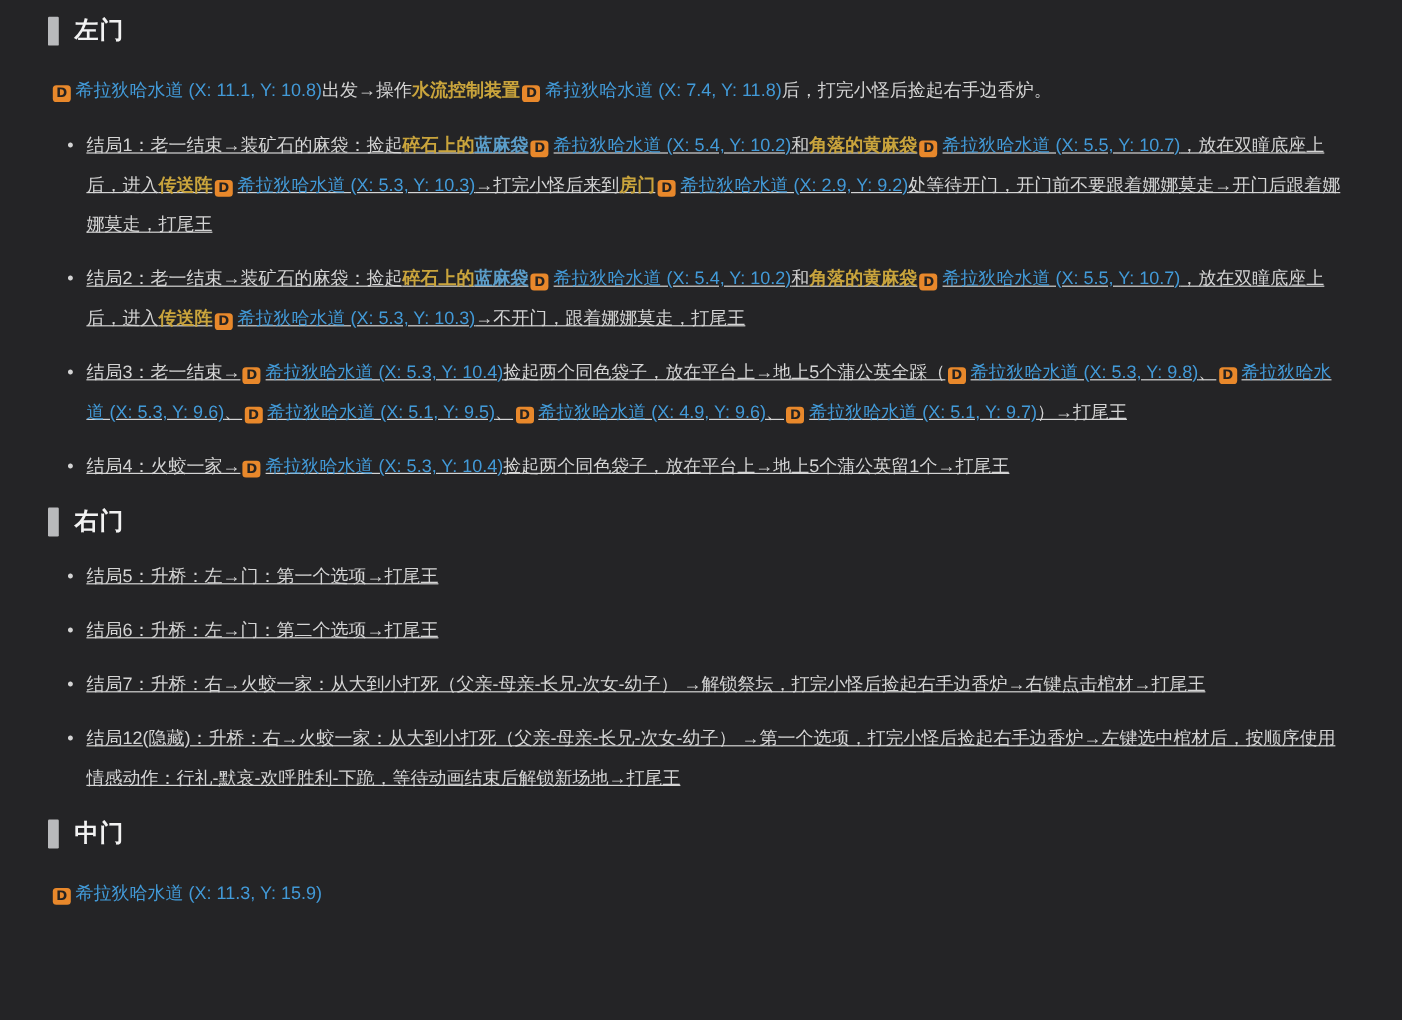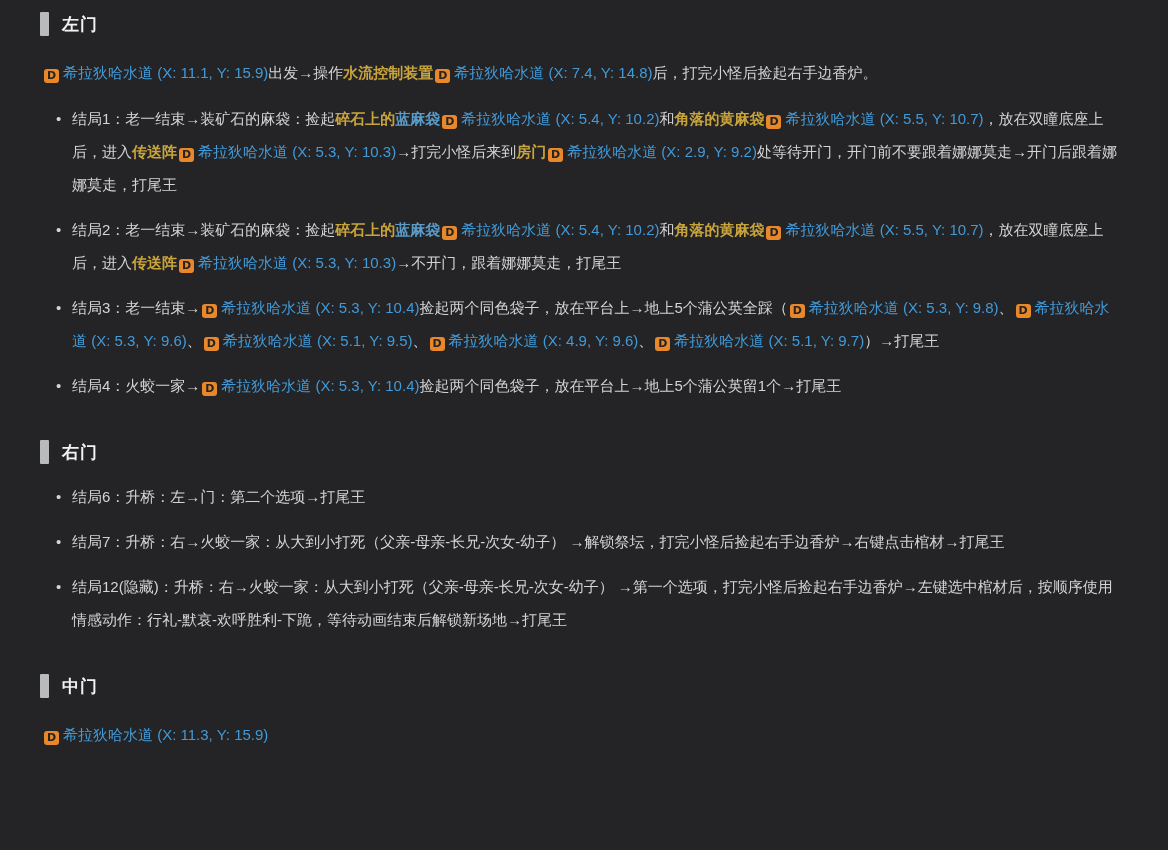--- a/index.html
+++ b/index.html
@@ -9,27 +9,27 @@
   }
   *{box-sizing:border-box;margin:0;padding:0;}
   html,body{width:1168px;height:850px;overflow:hidden;}
   body{
     background:var(--bg);
     color:var(--text);
     font-family:"Liberation Sans","DejaVu Sans",sans-serif;
     font-size:15px;
   }
   .content{padding:12px 45px 0 40px;position:relative;}
-  .section + .section{margin-top:38px;}
+  .section + .section{margin-top:16px;}
   .sec-header{display:flex;align-items:center;gap:13px;}
   .sec-bar{width:9px;height:24px;background:var(--header_bar);border-radius:1px;flex:0 0 auto;}
-  .sec-title{font-size:17px;font-weight:bold;color:var(--header_text);letter-spacing:1px;}
+  .sec-title{font-size:20px;font-weight:bold;color:var(--header_text);letter-spacing:1px;}
   .intro{margin:24px 0 0 2px;line-height:26px;}
   ul.endings{list-style:none;margin:16px 0 0 0;padding-left:16px;}
-  ul.endings li{position:relative;padding-left:16px;line-height:33px;margin-bottom:12px;}
+  ul.endings li{position:relative;padding-left:16px;line-height:33px;margin-bottom:12px;text-decoration:underline;}
   ul.endings li:last-child{margin-bottom:0;}
   ul.endings li::before{
     content:"•";position:absolute;left:0;top:0;color:var(--text);font-size:15px;
   }
   .seg-gold{color:var(--gold);font-weight:bold;margin-top:28px;}
   .seg-blue{color:var(--blue_bold);font-weight:bold;}
   .map-link{color:var(--link);cursor:pointer;}
   .marker{
     display:inline-block;width:15px;height:14px;line-height:14px;margin:0 4px 0 2px;
     background:var(--marker_bg);color:var(--marker_fg);border-radius:3px;
@@ -40,34 +40,35 @@
 </head>
 <body>
 
 <div class="content">
   <div id="sections-root">
       <section class="section">
         <div class="sec-header">
           <span class="sec-bar"></span>
           <span class="sec-title">左门</span>
         </div>
-        <div class="intro"><span class="map-link"><span class="marker">D</span><span>希拉狄哈水道 (X: 11.1, Y: 15.9)</span></span><span>出发→操作</span><span class="seg-gold">水流控制装置</span><span class="map-link"><span class="marker">D</span><span>希拉狄哈水道 (X: 7.4, Y: 14.8)</span></span><span>后，打完小怪后捡起右手边香炉。</span></div>
+        <div class="intro"><span class="map-link"><span class="marker">D</span><span>希拉狄哈水道 (X: 11.1, Y: 10.8)</span></span><span>出发→操作</span><span class="seg-gold">水流控制装置</span><span class="map-link"><span class="marker">D</span><span>希拉狄哈水道 (X: 7.4, Y: 11.8)</span></span><span>后，打完小怪后捡起右手边香炉。</span></div>
         <ul class="endings">
           <li><span>结局1：老一结束→装矿石的麻袋：捡起</span><span class="seg-gold">碎石上的</span><span class="seg-blue">蓝麻袋</span><span class="map-link"><span class="marker">D</span><span>希拉狄哈水道 (X: 5.4, Y: 10.2)</span></span><span>和</span><span class="seg-gold">角落的黄麻袋</span><span class="map-link"><span class="marker">D</span><span>希拉狄哈水道 (X: 5.5, Y: 10.7)</span></span><span>，放在双瞳底座上后，进入</span><span class="seg-gold">传送阵</span><span class="map-link"><span class="marker">D</span><span>希拉狄哈水道 (X: 5.3, Y: 10.3)</span></span><span>→打完小怪后来到</span><span class="seg-gold">房门</span><span class="map-link"><span class="marker">D</span><span>希拉狄哈水道 (X: 2.9, Y: 9.2)</span></span><span>处等待开门，开门前不要跟着娜娜莫走→开门后跟着娜娜莫走，打尾王</span></li>
           <li><span>结局2：老一结束→装矿石的麻袋：捡起</span><span class="seg-gold">碎石上的</span><span class="seg-blue">蓝麻袋</span><span class="map-link"><span class="marker">D</span><span>希拉狄哈水道 (X: 5.4, Y: 10.2)</span></span><span>和</span><span class="seg-gold">角落的黄麻袋</span><span class="map-link"><span class="marker">D</span><span>希拉狄哈水道 (X: 5.5, Y: 10.7)</span></span><span>，放在双瞳底座上后，进入</span><span class="seg-gold">传送阵</span><span class="map-link"><span class="marker">D</span><span>希拉狄哈水道 (X: 5.3, Y: 10.3)</span></span><span>→不开门，跟着娜娜莫走，打尾王</span></li>
           <li><span>结局3：老一结束→</span><span class="map-link"><span class="marker">D</span><span>希拉狄哈水道 (X: 5.3, Y: 10.4)</span></span><span>捡起两个同色袋子，放在平台上→地上5个蒲公英全踩（</span><span class="map-link"><span class="marker">D</span><span>希拉狄哈水道 (X: 5.3, Y: 9.8)</span></span><span>、</span><span class="map-link"><span class="marker">D</span><span>希拉狄哈水道 (X: 5.3, Y: 9.6)</span></span><span>、</span><span class="map-link"><span class="marker">D</span><span>希拉狄哈水道 (X: 5.1, Y: 9.5)</span></span><span>、</span><span class="map-link"><span class="marker">D</span><span>希拉狄哈水道 (X: 4.9, Y: 9.6)</span></span><span>、</span><span class="map-link"><span class="marker">D</span><span>希拉狄哈水道 (X: 5.1, Y: 9.7)</span></span><span>）→打尾王</span></li>
           <li><span>结局4：火蛟一家→</span><span class="map-link"><span class="marker">D</span><span>希拉狄哈水道 (X: 5.3, Y: 10.4)</span></span><span>捡起两个同色袋子，放在平台上→地上5个蒲公英留1个→打尾王</span></li>
         </ul>
       </section>
       <section class="section">
         <div class="sec-header">
           <span class="sec-bar"></span>
           <span class="sec-title">右门</span>
         </div>
         <ul class="endings">
+          <li><span>结局5：升桥：左→门：第一个选项→打尾王</span></li>
           <li><span>结局6：升桥：左→门：第二个选项→打尾王</span></li>
           <li><span>结局7：升桥：右→火蛟一家：从大到小打死（父亲-母亲-长兄-次女-幼子） →解锁祭坛，打完小怪后捡起右手边香炉→右键点击棺材→打尾王</span></li>
           <li><span>结局12(隐藏)：升桥：右→火蛟一家：从大到小打死（父亲-母亲-长兄-次女-幼子） →第一个选项，打完小怪后捡起右手边香炉→左键选中棺材后，按顺序使用情感动作：行礼-默哀-欢呼胜利-下跪，等待动画结束后解锁新场地→打尾王</span></li>
         </ul>
       </section>
       <section class="section">
         <div class="sec-header">
           <span class="sec-bar"></span>
           <span class="sec-title">中门</span>
         </div>

